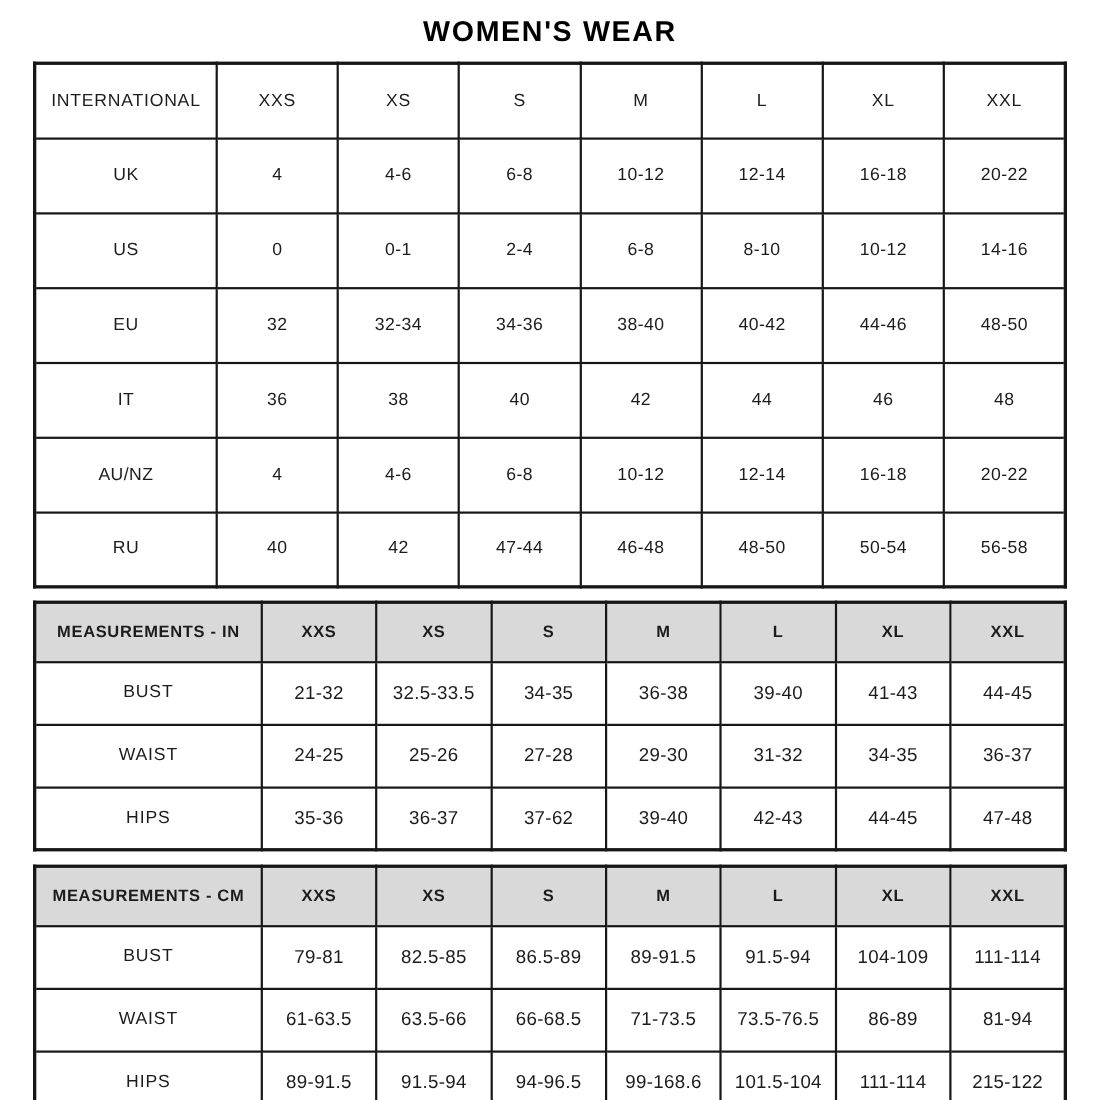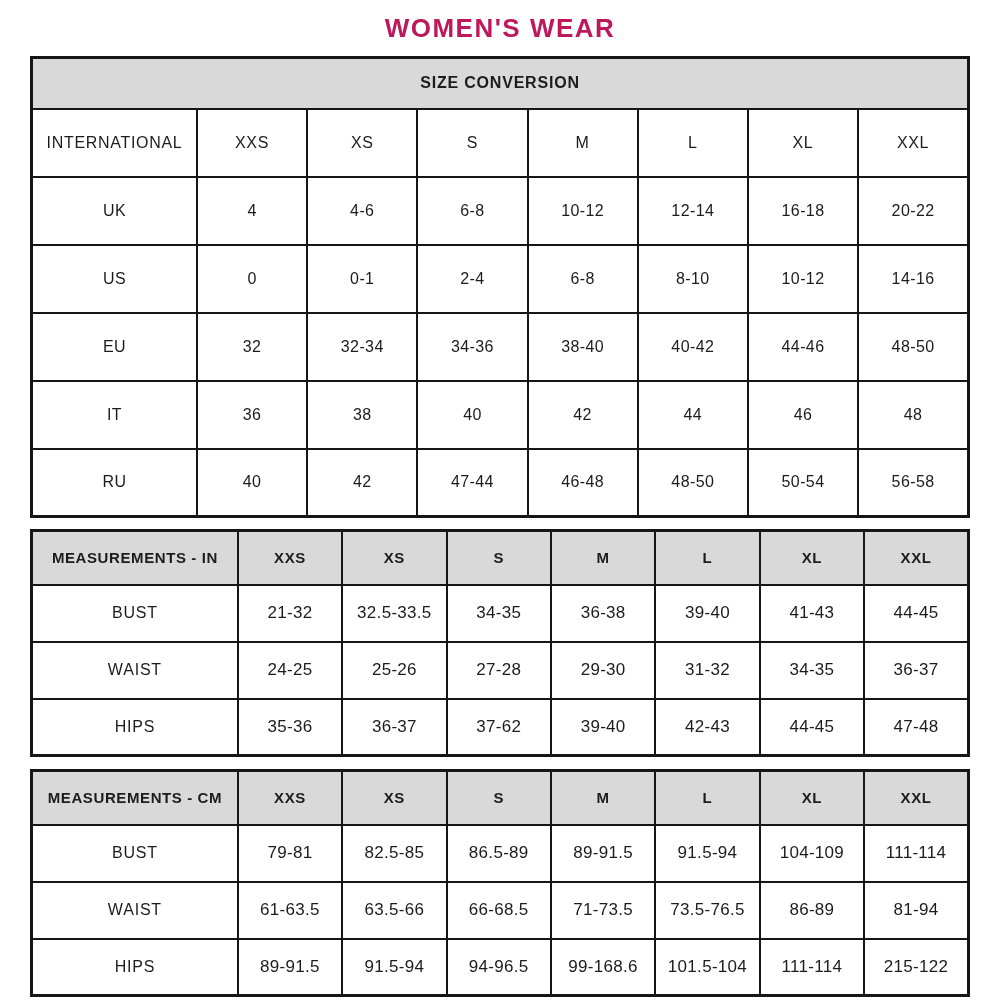--- a/index.html
+++ b/index.html
@@ -10,21 +10,21 @@
     color: #1c1c1c;
     -webkit-font-smoothing: antialiased;
   }
   .page { padding: 0 30px; }
   .page-title {
     text-align: center;
     font-size: 26px;
     font-weight: 700;
     letter-spacing: 1.5px;
     padding: 13px 0 12px 0;
-    color: #be185d;
+    color: #000000;
   }
   table {
     width: 940px;
     border-collapse: collapse;
     table-layout: fixed;
     border: 3px solid #161616;
   }
   td {
     border: 2px solid #161616;
     text-align: center;
@@ -69,23 +69,20 @@
       <col style="width:17.66%">
         <col style="width:11.76%">
         <col style="width:11.76%">
         <col style="width:11.76%">
       <col style="width:11.76%">
         <col style="width:11.76%">
         <col style="width:11.76%">
         <col style="width:11.78%">
     </colgroup>
     <tbody>
-        <tr>
-      <td class="caption-cell" colspan="8">SIZE CONVERSION</td>
-    </tr>
     <tr class="hdr">
       <td>INTERNATIONAL</td>
       <td>XXS</td>
       <td>XS</td>
       <td>S</td>
       <td>M</td>
       <td>L</td>
       <td>XL</td>
       <td>XXL</td>
     </tr>
@@ -121,20 +118,30 @@
     </tr>
     <tr>
       <td>IT</td>
       <td>36</td>
       <td>38</td>
       <td>40</td>
       <td>42</td>
       <td>44</td>
       <td>46</td>
       <td>48</td>
+    </tr>
+    <tr>
+      <td>AU/NZ</td>
+      <td>4</td>
+      <td>4-6</td>
+      <td>6-8</td>
+      <td>10-12</td>
+      <td>12-14</td>
+      <td>16-18</td>
+      <td>20-22</td>
     </tr>
     <tr>
       <td>RU</td>
       <td>40</td>
       <td>42</td>
       <td>47-44</td>
       <td>46-48</td>
       <td>48-50</td>
       <td>50-54</td>
       <td>56-58</td>

